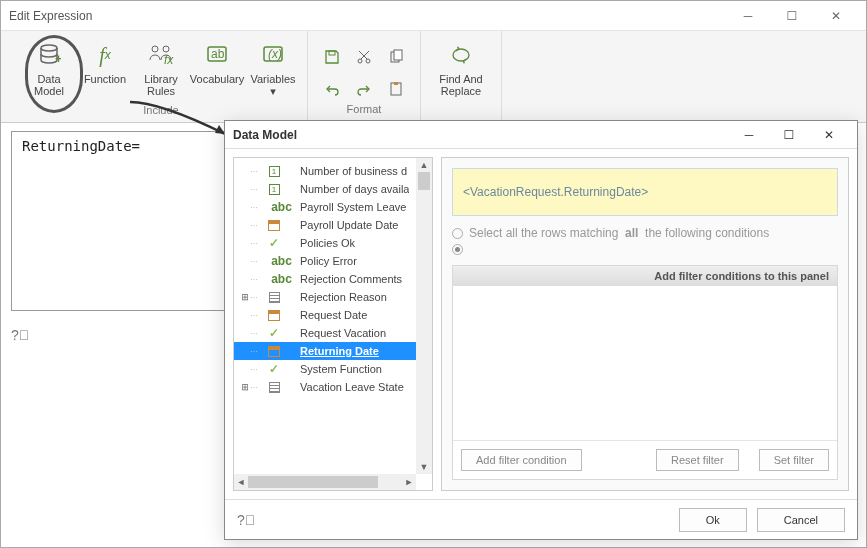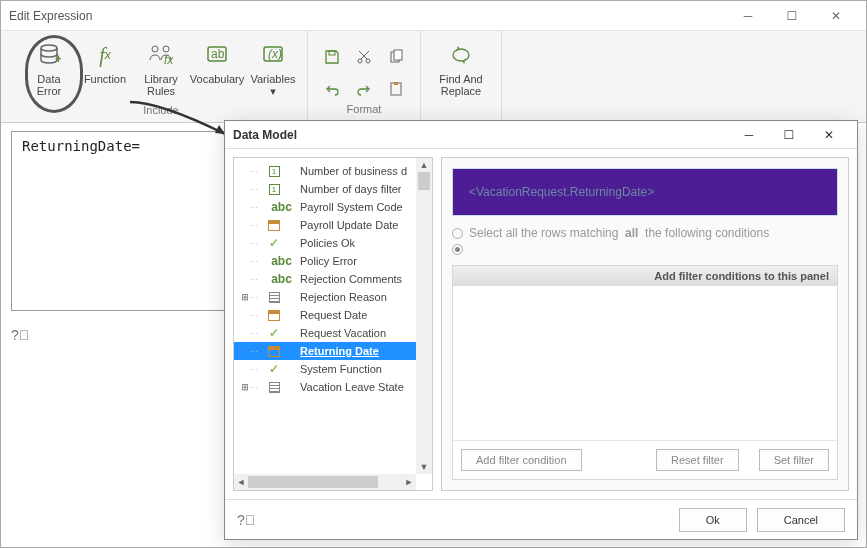--- a/index.html
+++ b/index.html
@@ -50,21 +50,21 @@
 .tree-item.selected { background: #1e90ff; color: #fff; }
 .tree-item.selected .tree-label { color: #fff; font-weight: 600; text-decoration: underline; }
 .tree-vscroll { position: absolute; right: 0; top: 0; bottom: 16px; width: 16px; background: #f0f0f0; }
 .tree-vscroll .thumb { position: absolute; top: 14px; left: 2px; right: 2px; height: 18px; background: #ccc; }
 .tree-vscroll .arr { position: absolute; left: 0; right: 0; height: 14px; display: flex; align-items: center; justify-content: center; color: #666; font-size: 9px; }
 .tree-hscroll { position: absolute; left: 0; right: 16px; bottom: 0; height: 16px; background: #f0f0f0; }
 .tree-hscroll .thumb { position: absolute; left: 14px; top: 2px; bottom: 2px; width: 130px; background: #ccc; }
 .tree-hscroll .arr { position: absolute; top: 0; bottom: 0; width: 14px; display: flex; align-items: center; justify-content: center; color: #666; font-size: 9px; }
 
 .right-panel { flex: 1; border: 1px solid #ccc; background: #fafafa; padding: 10px; display: flex; flex-direction: column; gap: 10px; }
-.expr-preview { background: #4c1d95; border: 1px solid #c8dce8; padding: 16px 16px; color: #6a8aa0; font-size: 12px; }
+.expr-preview { background: #fef9c3; border: 1px solid #c8dce8; padding: 16px 10px; color: #6a8aa0; font-size: 12px; }
 .radio-group { display: flex; flex-direction: column; gap: 4px; color: #999; font-size: 11px; }
 .radio-row { display: flex; align-items: center; gap: 6px; }
 .radio { width: 11px; height: 11px; border: 1px solid #aaa; border-radius: 50%; display: inline-block; position: relative; }
 .radio.sel::after { content: ""; position: absolute; top: 2px; left: 2px; width: 5px; height: 5px; background: #888; border-radius: 50%; }
 .filter-panel { flex: 1; border: 1px solid #d8d8d8; background: #fff; display: flex; flex-direction: column; }
 .filter-header { background: linear-gradient(#eee, #ddd); color: #555; font-size: 11px; font-weight: 600; text-align: right; padding: 4px 8px; }
 .filter-body { flex: 1; }
 .filter-footer { display: flex; padding: 8px; gap: 20px; border-top: 1px solid #e5e5e5; }
 .btn { border: 1px solid #bbb; background: #fdfdfd; color: #888; padding: 4px 14px; font-size: 11px; cursor: pointer; }
 .btn.enabled { color: #333; }
@@ -102,21 +102,21 @@
         <div class="ribbon-item">
           <div class="ribbon-icon">
             <svg width="24" height="24" viewBox="0 0 24 24">
                 <ellipse cx="12" cy="5" rx="8" ry="3" fill="none" stroke="#666" stroke-width="1.5"></ellipse>
                 <path d="M4 5v12c0 1.7 3.6 3 8 3s8-1.3 8-3V5" fill="none" stroke="#666" stroke-width="1.5"></path>
                 <path d="M4 11c0 1.7 3.6 3 8 3s8-1.3 8-3" fill="none" stroke="#666" stroke-width="1.5"></path>
                 <text x="18" y="20" font-size="12" fill="#5a8a3a" font-weight="bold">+</text>
               </svg>
           </div>
           <div class="ribbon-label" style="white-space:pre-line">Data
-Error</div>
+Model</div>
         </div>
         <div class="ribbon-item">
           <div class="ribbon-icon ic-green" style="font-style:italic;font-size:20px;font-family:serif">f<span style="font-size:12px">x</span></div>
           <div class="ribbon-label" style="white-space:pre-line">Function</div>
         </div>
         <div class="ribbon-item">
           <div class="ribbon-icon">
             <svg width="26" height="22" viewBox="0 0 26 22">
                 <circle cx="7" cy="5" r="3" fill="none" stroke="#666"></circle>
                 <circle cx="18" cy="5" r="3" fill="none" stroke="#666"></circle>
@@ -241,29 +241,29 @@
               <span class="ic-num">1</span>
             </span>
             <span class="tree-label">Number of business d</span>
           </div>
           <div class="tree-item">
             <span class="tree-expander"></span>
             <span class="tree-dots">⋯</span>
             <span class="tree-icon">
               <span class="ic-num">1</span>
             </span>
-            <span class="tree-label">Number of days filter</span>
+            <span class="tree-label">Number of days availa</span>
           </div>
           <div class="tree-item">
             <span class="tree-expander"></span>
             <span class="tree-dots">⋯</span>
             <span class="tree-icon">
               <span class="ic-abc">abc</span>
             </span>
-            <span class="tree-label">Payroll System Code</span>
+            <span class="tree-label">Payroll System Leave</span>
           </div>
           <div class="tree-item">
             <span class="tree-expander"></span>
             <span class="tree-dots">⋯</span>
             <span class="tree-icon">
               <span class="ic-cal"></span>
             </span>
             <span class="tree-label">Payroll Update Date</span>
           </div>
           <div class="tree-item">

